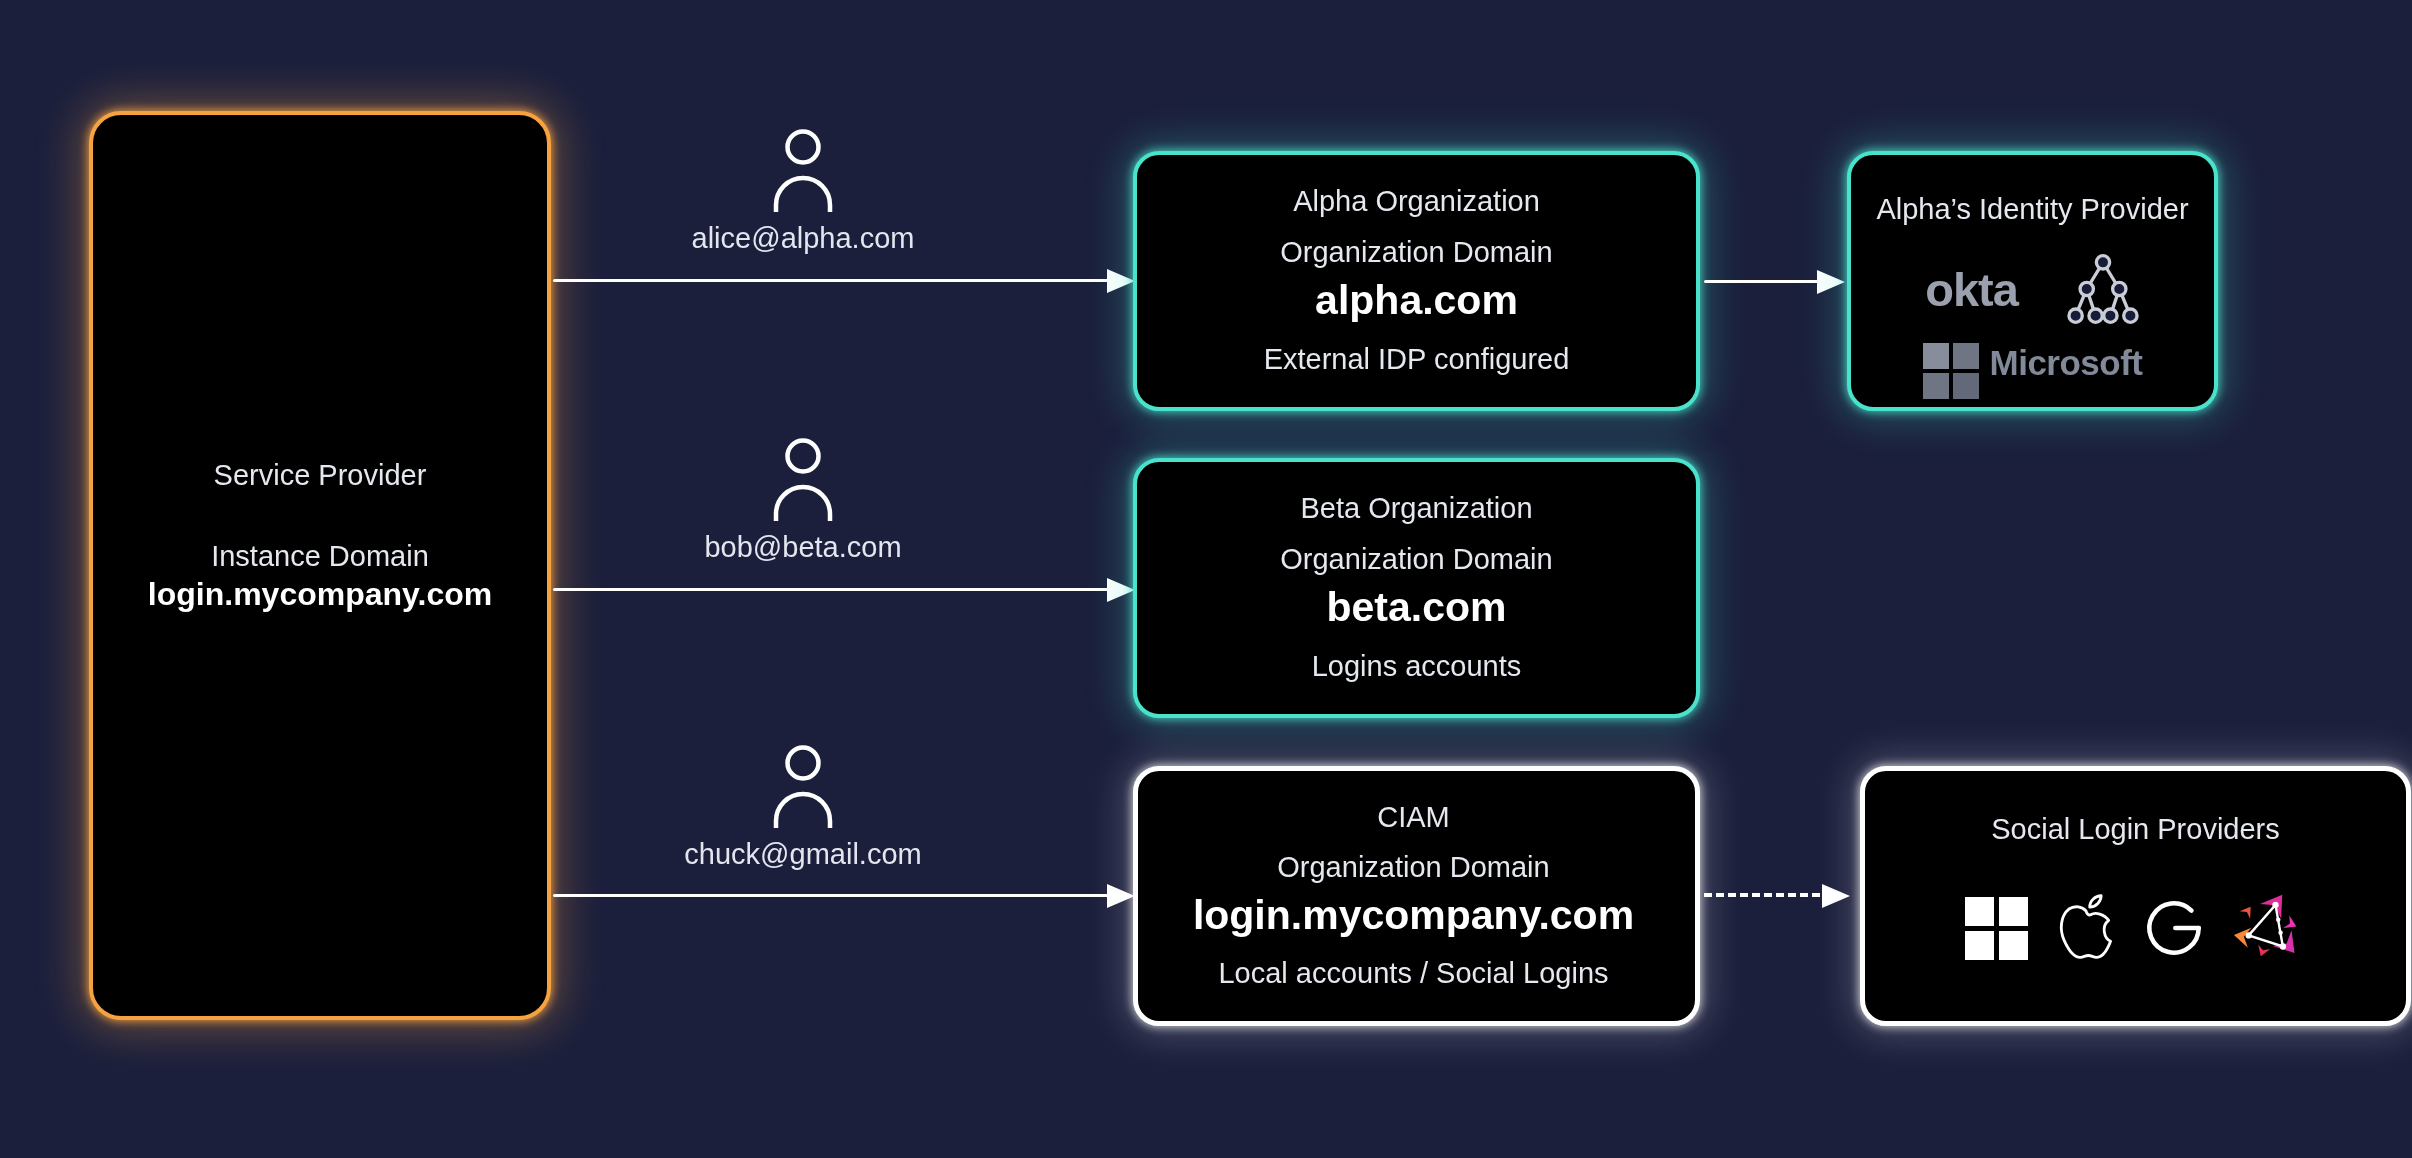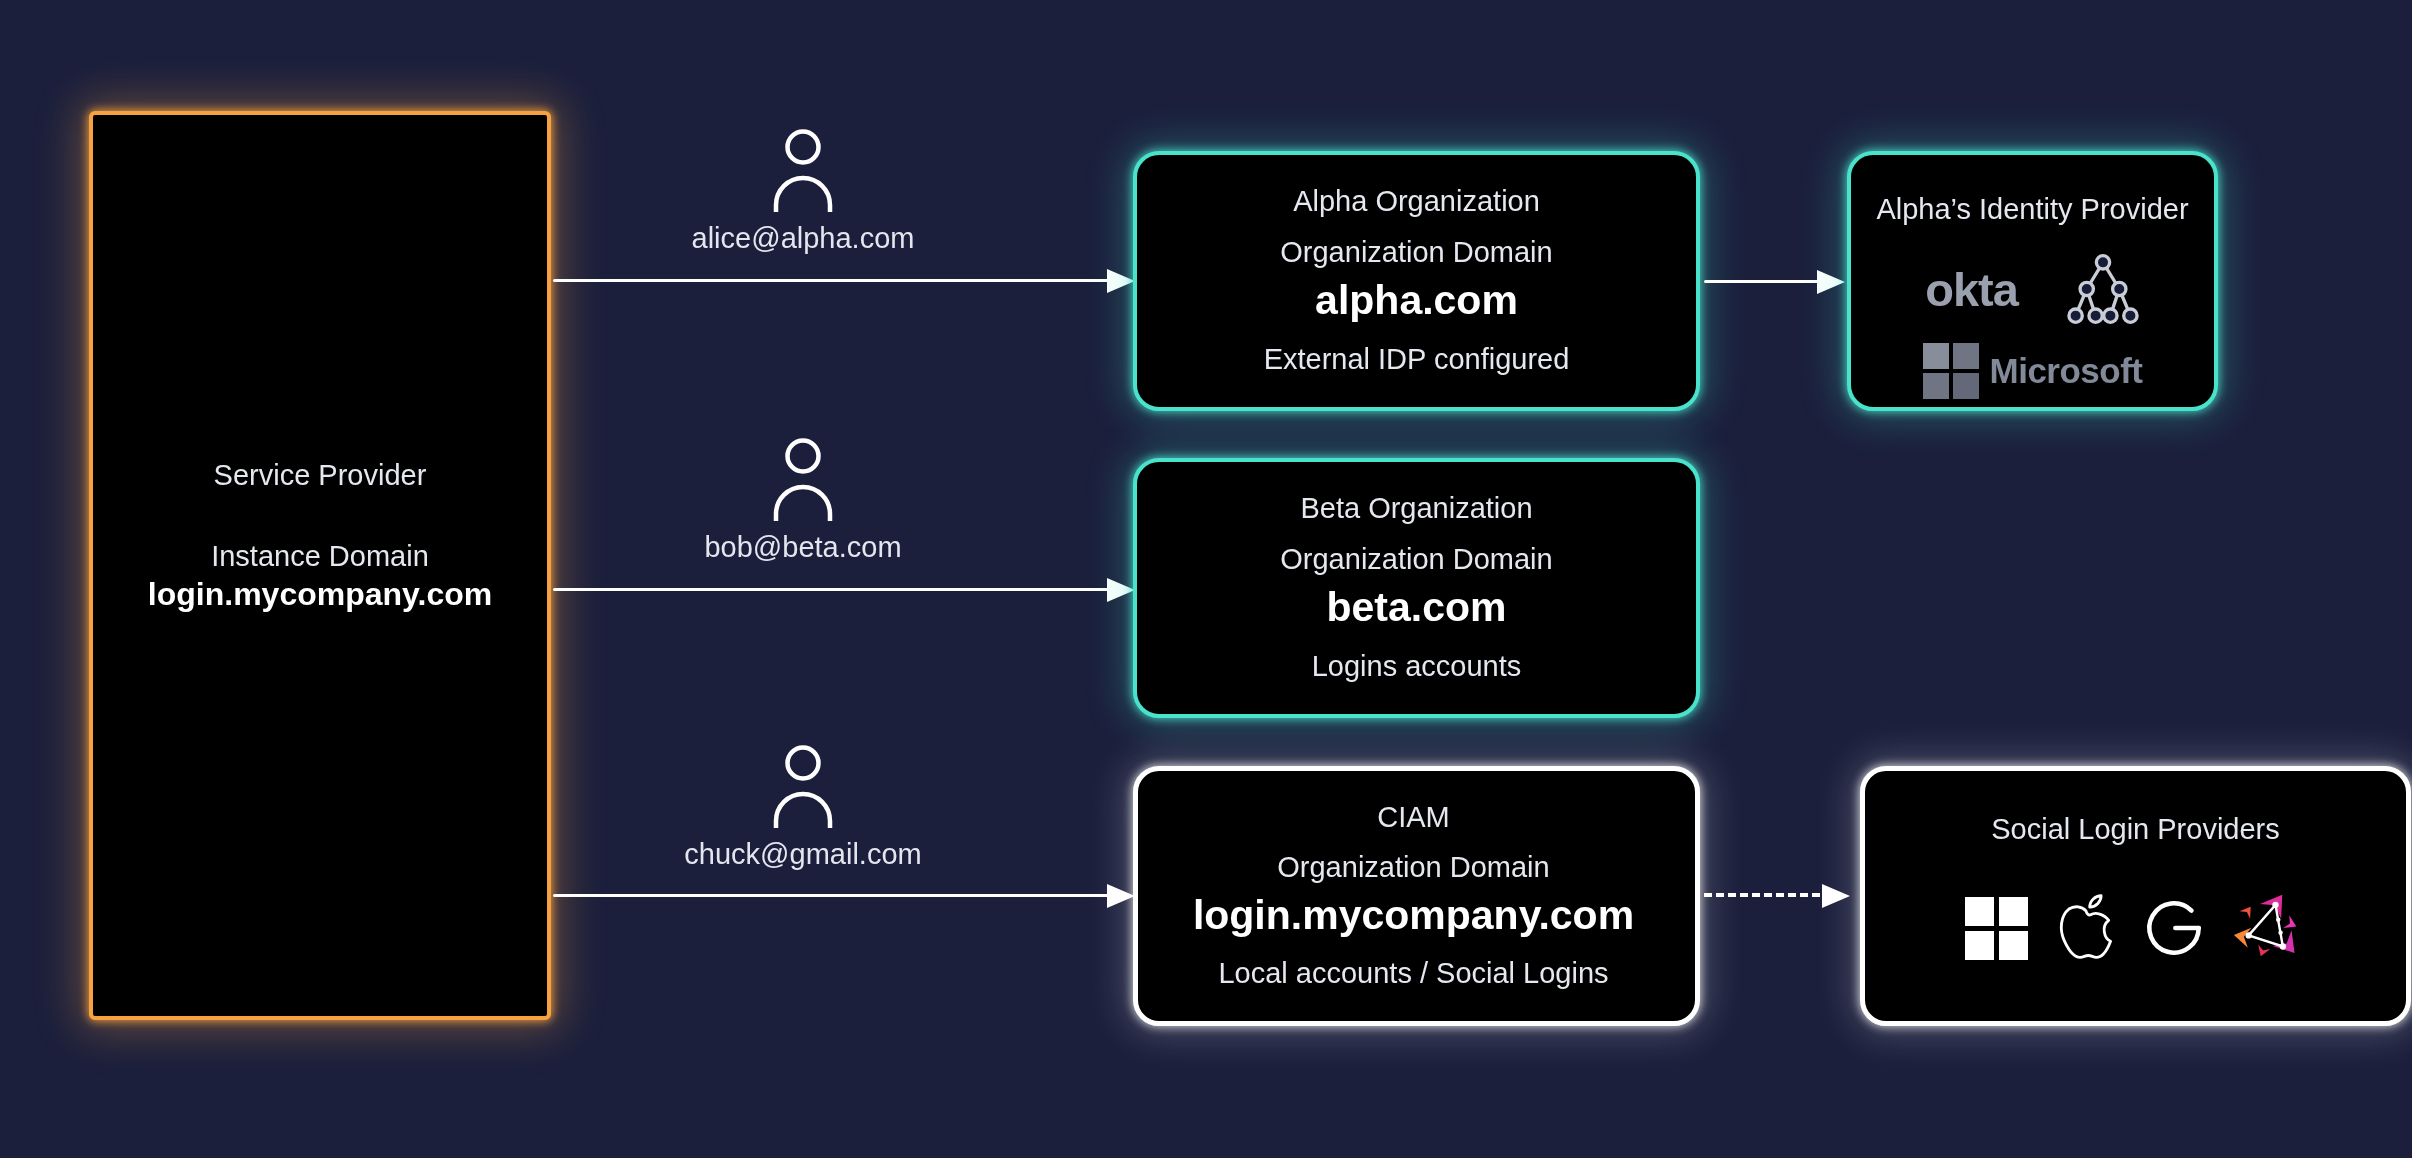--- a/index.html
+++ b/index.html
@@ -1,19 +1,19 @@
 <!DOCTYPE html>
 <html><head>
 <meta charset="utf-8">
 <style>
   html,body{margin:0;padding:0;background:#1b1f3c;}
   .stage{position:relative;width:2412px;height:1158px;background:#1b1f3c;overflow:hidden;
          font-family:"Liberation Sans",sans-serif;color:#e5e8ef;}
   .box{position:absolute;background:#000000;border-radius:26px;box-sizing:border-box;}
-  .b-orange{border:4px solid #f7a240;border-radius:6px;
+  .b-orange{border:4px solid #f7a240;border-radius:32px;
     box-shadow:0 0 10px 1px rgba(247,162,64,.9),0 0 44px 10px rgba(247,162,64,.33);}
   .b-teal{border:4px solid #49e3cc;
     box-shadow:0 0 10px 1px rgba(73,227,204,.85),0 0 38px 8px rgba(73,227,204,.28);}
   .b-white{border:5px solid #ffffff;
     box-shadow:0 0 10px 1px rgba(255,255,255,.75),0 0 38px 8px rgba(255,255,255,.22);}
   .t-reg{font-size:29px;line-height:1.25;color:#e5e8ef;}
   .t-bold{font-size:41px;line-height:1.25;font-weight:700;color:#ffffff;}
 
   .sp-box{left:89px;top:111px;width:462px;height:909px;display:flex;align-items:center;justify-content:center;}
   .sp-content{text-align:center;transform:translateY(-30px);}
@@ -29,21 +29,21 @@
     border-top:12px solid transparent;border-bottom:12px solid transparent;border-left:28px solid #fff;}
 
   .org{display:flex;flex-direction:column;justify-content:space-between;align-items:center;
        padding:28px 18px 30px;}
   .org .mid{text-align:center;}
   .org .mid .t-bold{margin-top:5px;}
 
   .idp-box{left:1847px;top:151px;width:371px;height:260px;display:flex;flex-direction:column;align-items:center;padding-top:36px;}
   .idp-logos{display:flex;align-items:center;gap:48px;margin-top:24px;}
   .okta-word{font-size:47px;font-weight:700;letter-spacing:-1px;color:#9aa0ae;}
-  .ms-logo{display:flex;align-items:center;gap:11px;margin-top:16px;}
+  .ms-logo{display:flex;gap:11px;margin-top:16px;}
   .ms-grid{display:grid;grid-template-columns:26px 26px;grid-template-rows:26px 26px;gap:4px;}
   .ms-grid div{width:26px;height:26px;}
   .ms-word{font-size:35px;font-weight:600;color:#828a99;letter-spacing:-0.5px;}
 
   .social-box{left:1860px;top:766px;width:551px;height:260px;display:flex;flex-direction:column;align-items:center;}
   .social-title{margin-top:40px;}
   .social-icons{display:flex;align-items:center;gap:26px;margin-top:44px;}
   .msq-white{display:grid;grid-template-columns:29px 29px;grid-template-rows:29px 29px;gap:5px;}
   .msq-white div{width:29px;height:29px;background:#fff;}
 </style>

